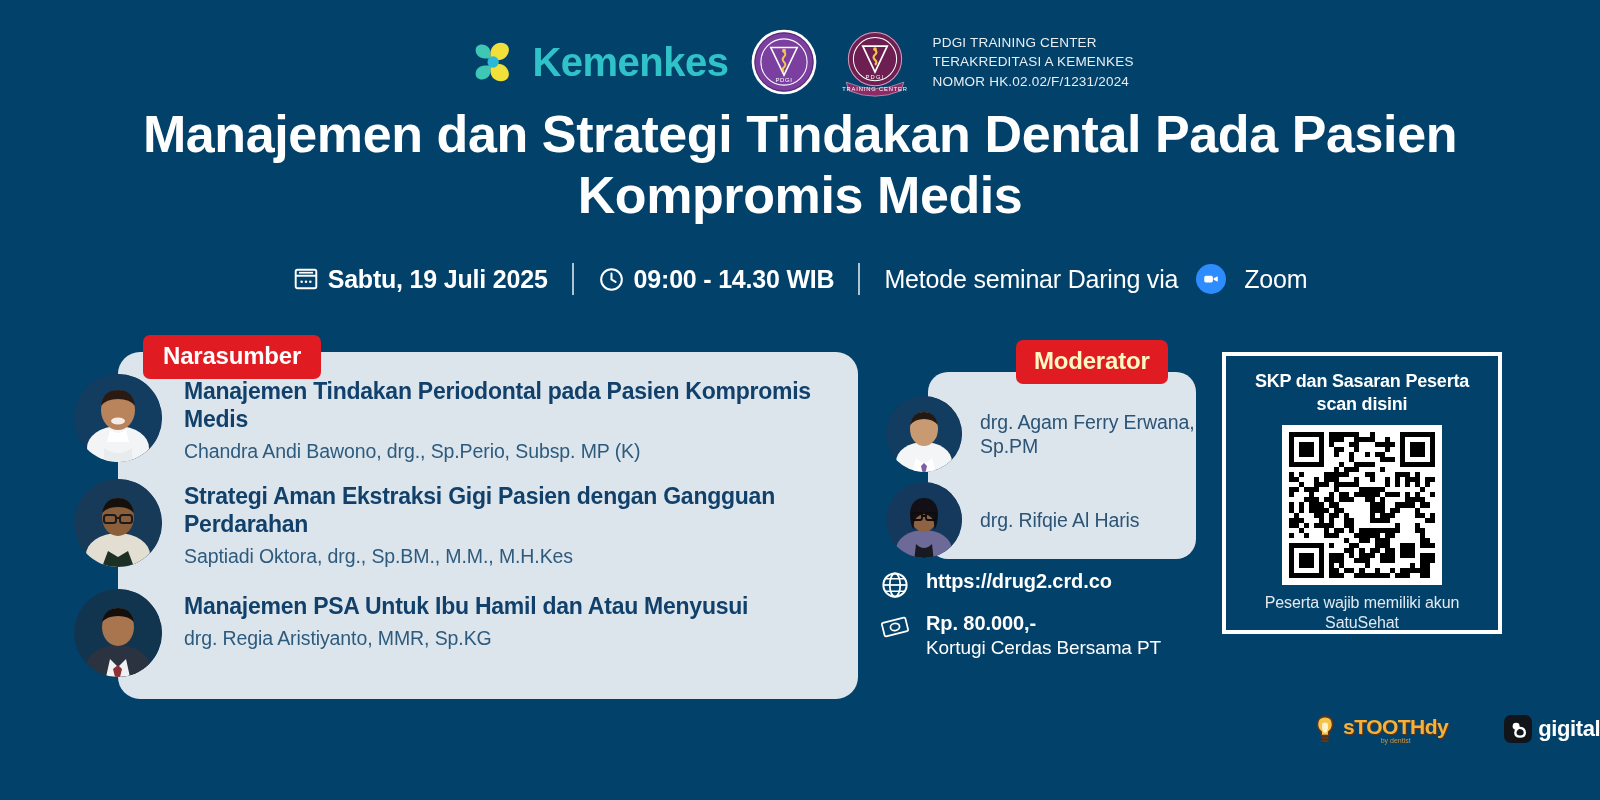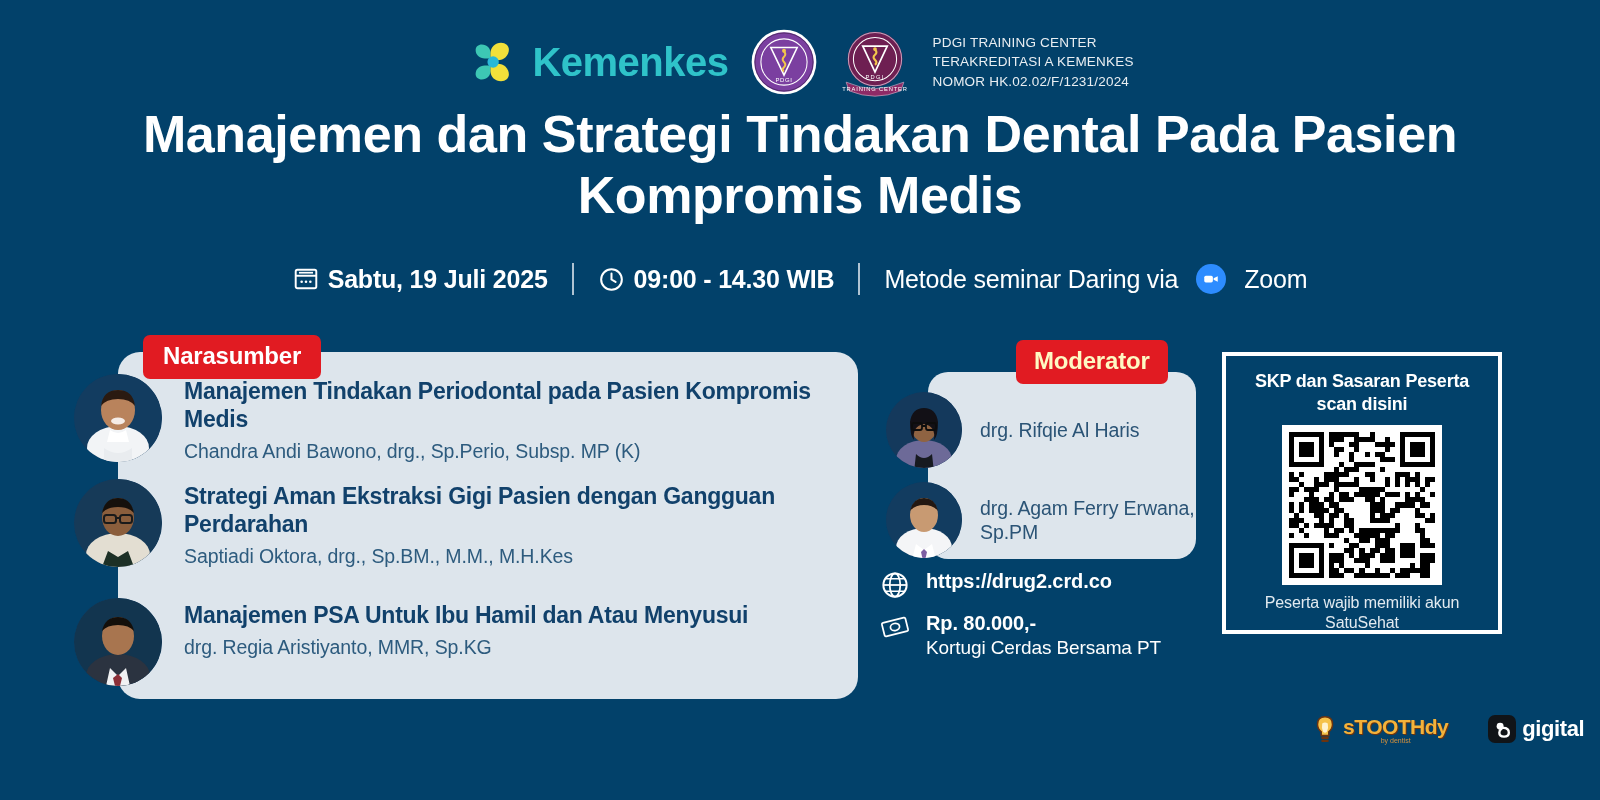--- a/index.html
+++ b/index.html
@@ -217,21 +217,21 @@
     display: flex; align-items: center; gap: 14px;
     color: #ffffff;
   }
   .phone-name { font-size: 20px; font-weight: 400; line-height: 1.25; letter-spacing: -0.1px; }
   .phone-num { font-size: 21px; font-weight: 700; line-height: 1.25; letter-spacing: -0.1px; }
 
   
   .footer-logos {
     position: absolute;
     left: 1310px; top: 714px;
-    display: flex; align-items: center; gap: 16px;
+    display: flex; align-items: center; gap: 32px;
   }
   .tooth-logo {
     display: flex; align-items: center; gap: 3px;
   }
   .tooth-word {
     color: #f3b23a;
     font-size: 21px; font-weight: 700;
     letter-spacing: -0.5px;
     text-shadow: 1px 1px 0 #6b3410;
   }
@@ -369,21 +369,21 @@
             <line x1="42" y1="39" x2="46" y2="39" stroke="#1a1a1a" stroke-width="2"></line>
           </svg>
         </div>
       </div>
       <div class="nara-text">
         <div class="nara-title">Strategi Aman Ekstraksi Gigi Pasien dengan Gangguan Perdarahan</div>
         <div class="nara-sub">Saptiadi Oktora, drg., Sp.BM., M.M., M.H.Kes</div>
       </div>
     </div>
 
-    <div class="nara-row" style="margin-top:29px;">
+    <div class="nara-row" style="margin-top:20px;">
       <div class="photo-wrap">
         <div class="avatar">
           <svg viewBox="0 0 88 88" width="88" height="88">
             <circle cx="44" cy="44" r="44" fill="#12354f"></circle>
             <ellipse cx="44" cy="78" rx="32" ry="22" fill="#2b3340"></ellipse>
             <path d="M36 70 l8 8 l8 -8 l4 18 h-24 z" fill="#f0f1f3"></path>
             <path d="M44 76 l4 4 l-3 12 h-3 l-3 -12 z" fill="#8c2f38"></path>
             <ellipse cx="44" cy="38" rx="16" ry="19" fill="#a8754f"></ellipse>
             <path d="M28 33 q3 -14 16 -14 q13 0 16 14 q-5 -6 -16 -6 q-11 0 -16 6 z" fill="#140f0a"></path>
           </svg>
@@ -393,52 +393,52 @@
         <div class="nara-title">Manajemen PSA Untuk Ibu Hamil dan Atau Menyusui</div>
         <div class="nara-sub">drg. Regia Aristiyanto, MMR, Sp.KG</div>
       </div>
     </div>
   </div>
 
   <div class="mod-panel"></div>
   <div class="mod-badge">Moderator</div>
 
   <div class="mod-list">
+    <div class="mod-row" style="margin-top:14px;">
+      <div class="photo-wrap">
+        <div class="avatar mod">
+          <svg viewBox="0 0 76 76" width="76" height="76">
+            <circle cx="38" cy="38" r="38" fill="#123c60"></circle>
+            <ellipse cx="38" cy="66" rx="28" ry="20" fill="#f4f5f7"></ellipse>
+            <path d="M30 62 l8 6 l8 -6 l4 16 h-24 z" fill="#ffffff"></path>
+            <path d="M38 67 l3 3 l-2 9 h-2 l-2 -9 z" fill="#7e5fa3"></path>
+            <ellipse cx="38" cy="33" rx="14" ry="17" fill="#c89a72"></ellipse>
+            <path d="M24 29 q3 -13 14 -13 q11 0 14 13 q-5 -6 -14 -6 q-9 0 -14 6 z" fill="#231812"></path>
+          </svg>
+        </div>
+      </div>
+      <div class="mod-name">drg. Agam Ferry Erwana, Sp.PM</div>
+    </div>
+
     <div class="mod-row" style="margin-top:10px;">
       <div class="photo-wrap">
         <div class="avatar mod">
           <svg viewBox="0 0 76 76" width="76" height="76">
             <circle cx="38" cy="38" r="38" fill="#14395c"></circle>
             <ellipse cx="38" cy="68" rx="28" ry="20" fill="#6d6a98"></ellipse>
             <path d="M30 62 q8 8 16 0 l2 18 h-20 z" fill="#171a20"></path>
             <ellipse cx="38" cy="34" rx="13" ry="16" fill="#8f6342"></ellipse>
             <path d="M24 30 q2 -14 14 -14 q12 0 14 14 q0 14 -4 18 q2 -14 -10 -16 q-12 2 -10 16 q-4 -4 -4 -18 z" fill="#121016"></path>
             <rect x="26" y="31" width="10" height="7" rx="2" fill="none" stroke="#0d0d0d" stroke-width="1.8"></rect>
             <rect x="40" y="31" width="10" height="7" rx="2" fill="none" stroke="#0d0d0d" stroke-width="1.8"></rect>
             <line x1="36" y1="34" x2="40" y2="34" stroke="#0d0d0d" stroke-width="1.8"></line>
           </svg>
         </div>
       </div>
       <div class="mod-name">drg. Rifqie Al Haris</div>
-    </div>
-
-    <div class="mod-row" style="margin-top:14px;">
-      <div class="photo-wrap">
-        <div class="avatar mod">
-          <svg viewBox="0 0 76 76" width="76" height="76">
-            <circle cx="38" cy="38" r="38" fill="#123c60"></circle>
-            <ellipse cx="38" cy="66" rx="28" ry="20" fill="#f4f5f7"></ellipse>
-            <path d="M30 62 l8 6 l8 -6 l4 16 h-24 z" fill="#ffffff"></path>
-            <path d="M38 67 l3 3 l-2 9 h-2 l-2 -9 z" fill="#7e5fa3"></path>
-            <ellipse cx="38" cy="33" rx="14" ry="17" fill="#c89a72"></ellipse>
-            <path d="M24 29 q3 -13 14 -13 q11 0 14 13 q-5 -6 -14 -6 q-9 0 -14 6 z" fill="#231812"></path>
-          </svg>
-        </div>
-      </div>
-      <div class="mod-name">drg. Agam Ferry Erwana, Sp.PM</div>
     </div>
   </div>
 
   <div class="contact">
     <div class="contact-row">
       <svg class="contact-icon" viewBox="0 0 24 24">
         <circle cx="12" cy="12" r="9.3" fill="none" stroke="#ffffff" stroke-width="1.6"></circle>
         <ellipse cx="12" cy="12" rx="4.2" ry="9.3" fill="none" stroke="#ffffff" stroke-width="1.4"></ellipse>
         <line x1="2.8" y1="12" x2="21.2" y2="12" stroke="#ffffff" stroke-width="1.4"></line>
         <line x1="4.3" y1="7" x2="19.7" y2="7" stroke="#ffffff" stroke-width="1.2"></line>

